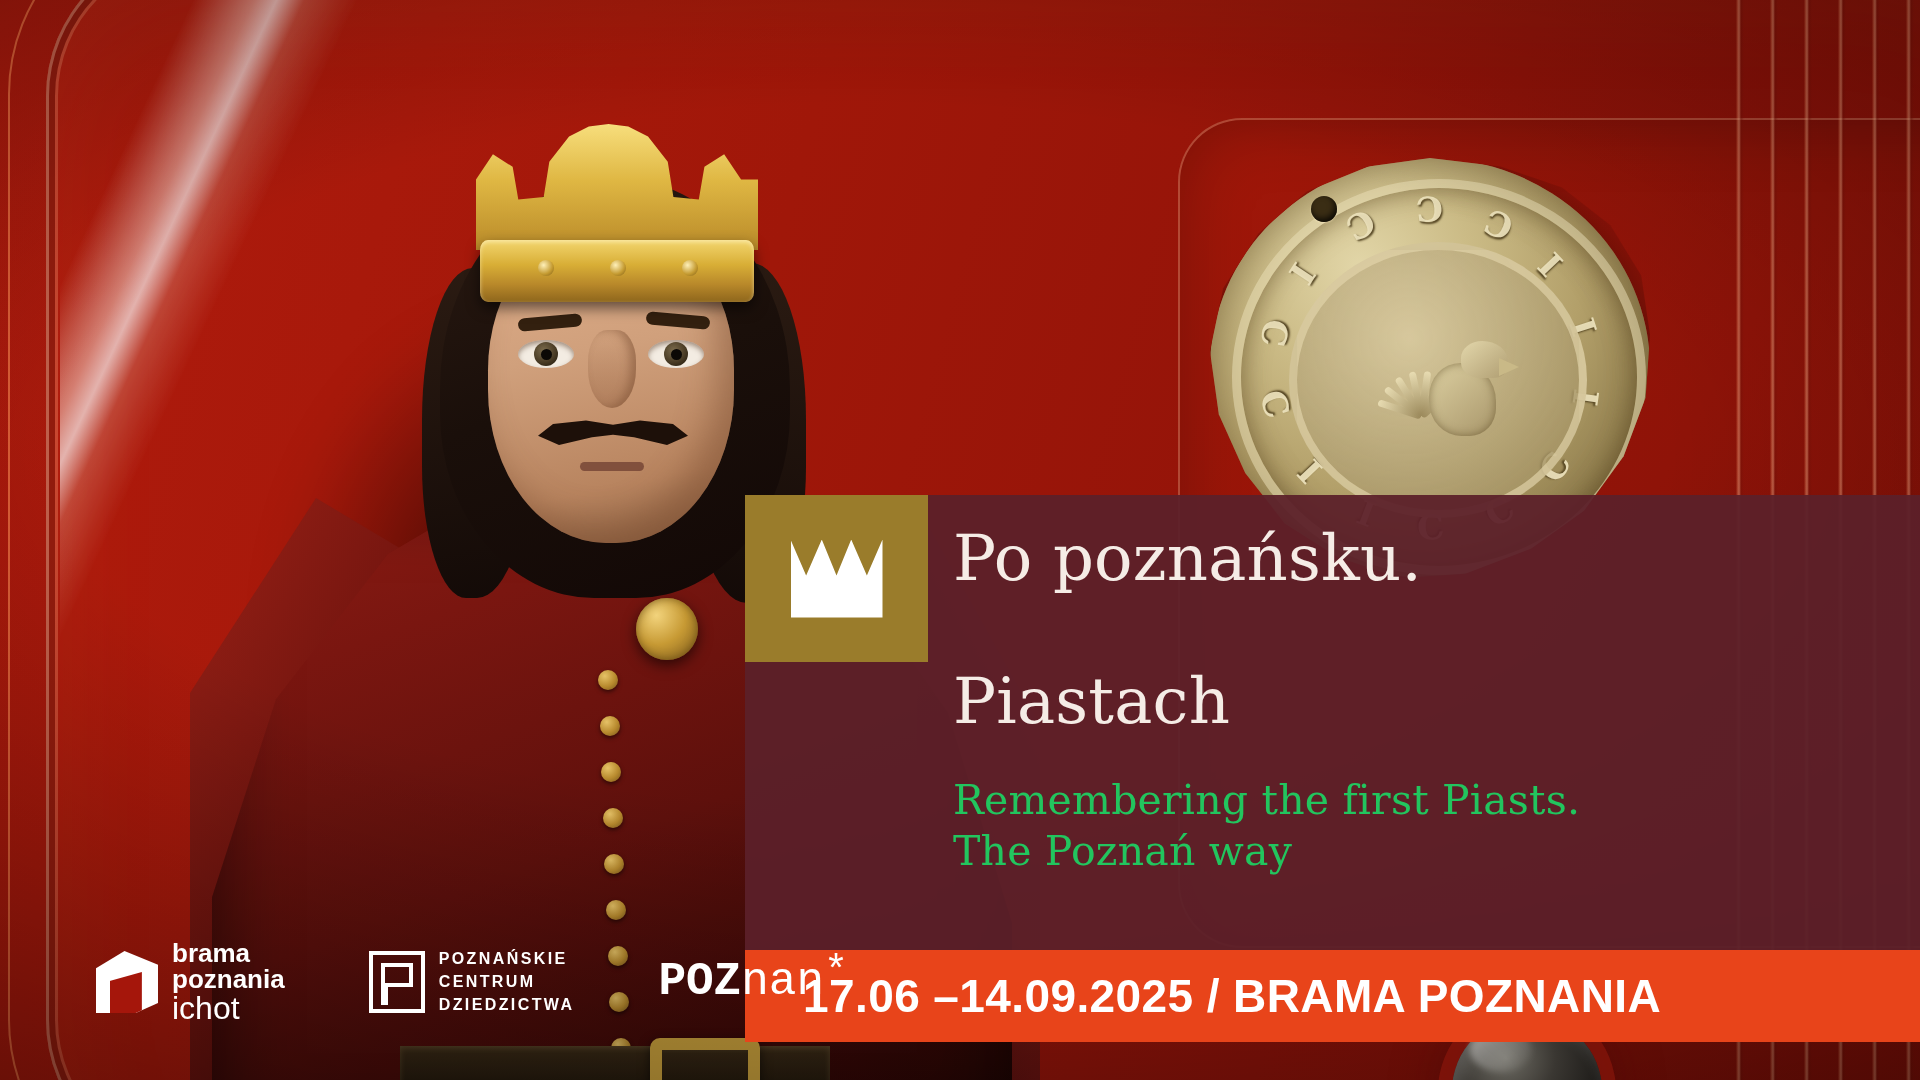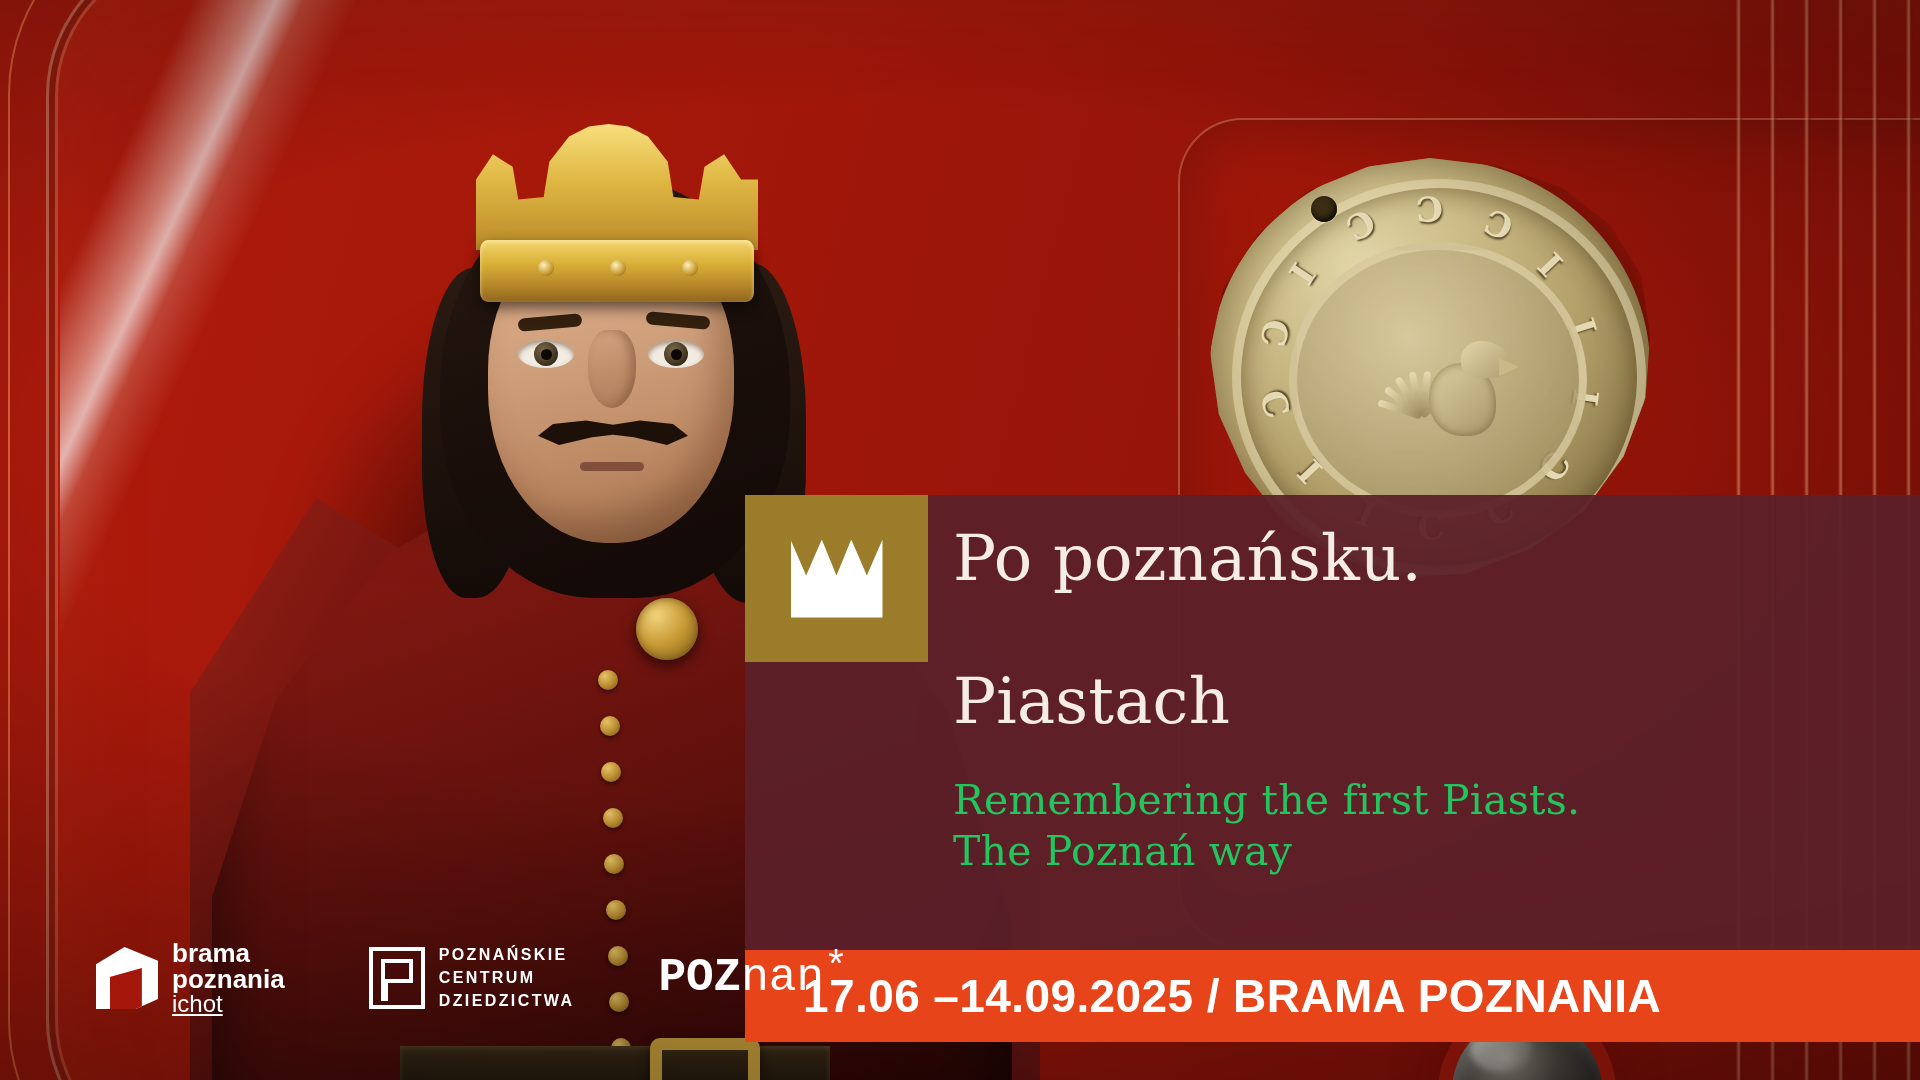--- a/index.html
+++ b/index.html
@@ -182,21 +182,21 @@
   
   .logos{position:absolute;left:96px;top:940px;display:flex;align-items:center;gap:84px;}
   .logo{display:flex;align-items:center;gap:14px;}
   .bp-mark{width:62px;height:62px;background:#ffffff;
     clip-path:polygon(0% 28%,46% 0%,100% 22%,100% 84%,64% 100%,0% 100%);
     position:relative;}
   .bp-mark::after{content:"";position:absolute;left:22%;top:34%;width:52%;height:66%;background:#a5160b;
     clip-path:polygon(0% 22%,100% 0%,100% 100%,0% 100%);}
   .bp-text{display:flex;flex-direction:column;line-height:1.0;}
   .bp-text span{font-family:"Liberation Sans",sans-serif;font-weight:700;color:#fff;font-size:26px;}
-  .bp-text span.small{font-weight:400;font-size:24px;text-decoration:underline;}
+  .bp-text span.small{font-weight:400;font-size:32px;}
   .pcd-mark{width:56px;height:62px;border:4px solid #fff;position:relative;box-sizing:border-box;}
   .pcd-mark::before{content:"";position:absolute;left:8px;top:8px;right:8px;bottom:22px;
     border:4px solid #fff;box-sizing:border-box;}
   .pcd-mark::after{content:"";position:absolute;left:8px;bottom:4px;width:7px;height:22px;background:#fff;}
   .pcd-text{display:flex;flex-direction:column;gap:5px;}
   .pcd-text span{font-family:"Liberation Sans",sans-serif;font-weight:700;color:#fff;
     font-size:16px;letter-spacing:2.4px;}
   .pz-text{font-family:Liberation Mono, monospace;color:#fff;font-size:46px;line-height:1;position:relative;}
   .pz-text .up{font-weight:700;}
   .pz-star{position:absolute;right:-24px;top:-6px;font-size:40px;color:#fff;}

